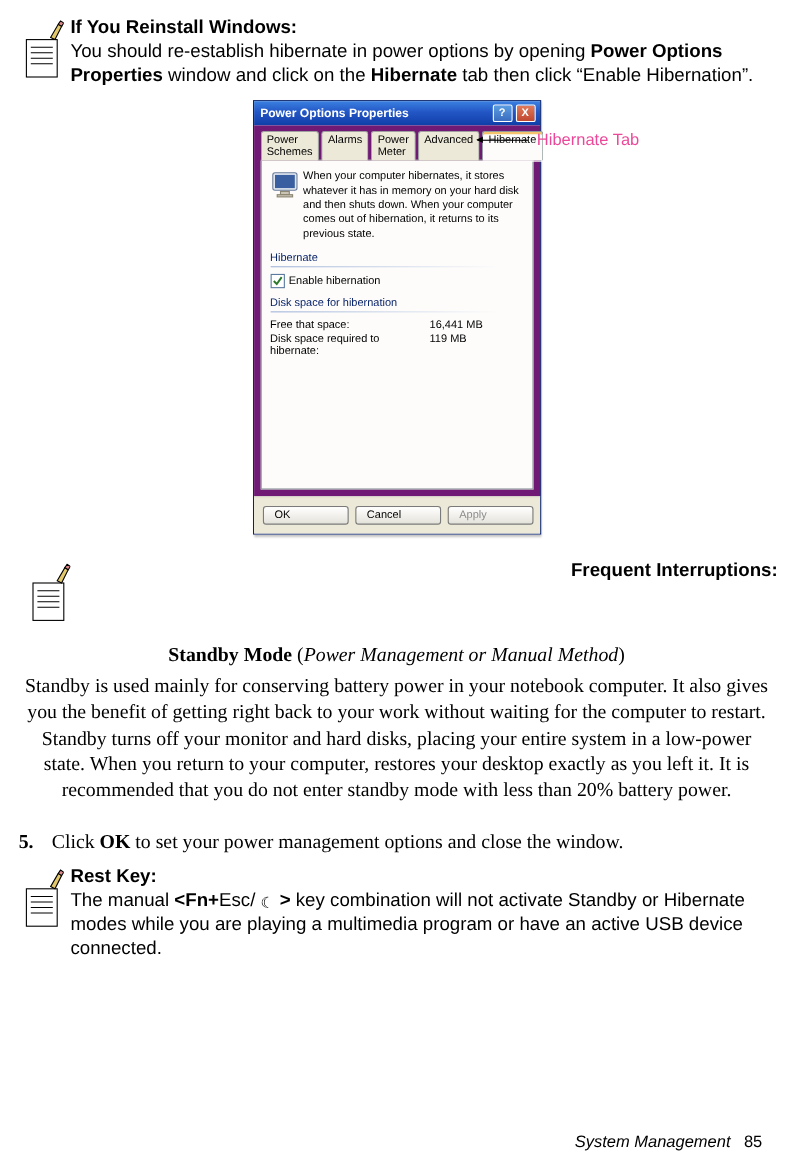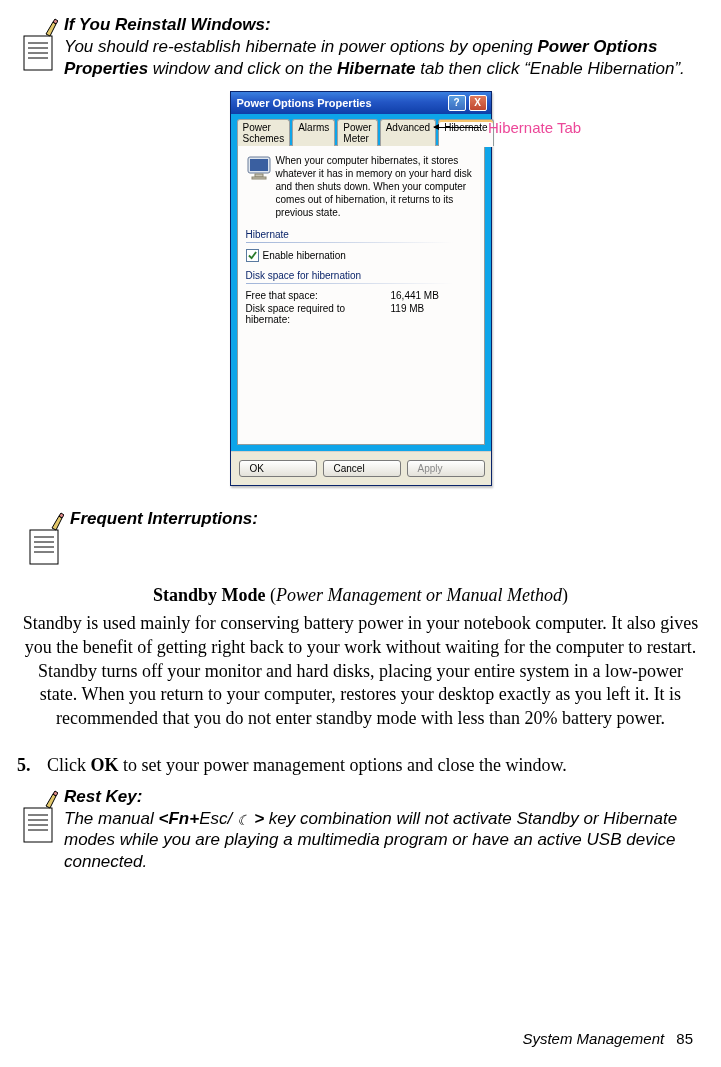--- a/index.html
+++ b/index.html
@@ -26,21 +26,20 @@
     flex: 0 0 auto;
     width: 50px;
     display: flex;
     justify-content: center;
     padding-top: 4px;
   }
   .note-text {
     flex: 1 1 auto;
     font-size: 17px;
     line-height: 1.28;
-    font-style: italic;
   }
   .note-title {
     font-weight: bold;
   }
   .strong { font-weight: bold; }
 
   .dialog-wrap {
     display: flex;
     justify-content: center;
     position: relative;
@@ -96,21 +95,21 @@
     justify-content: center;
     font-size: 10px;
     line-height: 1;
     color: #fff;
     background: linear-gradient(#557ddc,#3053b0);
   }
   .xp-tbtn.help { background: linear-gradient(#5a9de0,#3a6dc0); }
   .xp-tbtn.close { background: linear-gradient(#e07a5a,#c04730); }
 
   .xp-body {
-    background: #0ea5e9;
+    background: #701a75;
     padding: 4px 6px 6px 6px;
   }
   .xp-tabs {
     display: flex;
     gap: 2px;
     font-size: 10px;
     color: #000;
     border-bottom: 1px solid #a0a0a0;
   }
   .xp-tab {
@@ -336,21 +335,21 @@
         <div class="xp-btn disabled"><span>Apply</span></div>
       </div>
     </div>
 
     <div class="callout" style="left: 420px; top: 28px;">
       <span class="line"></span>
       <span>Hibernate Tab</span>
     </div>
   </div>
 
-  <div class="note-block" style="margin-left:6px;">
+  <div class="note-block" style="margin-left:6px;text-align:right;">
     <div class="note-icon">
       <svg width="38" height="54" viewBox="0 0 38 54">
         <rect x="4" y="18" width="28" height="34" fill="#fff" stroke="#000" stroke-width="1"></rect>
         <line x1="8" y1="25" x2="28" y2="25" stroke="#000"></line>
         <line x1="8" y1="30" x2="28" y2="30" stroke="#000"></line>
         <line x1="8" y1="35" x2="28" y2="35" stroke="#000"></line>
         <line x1="8" y1="40" x2="28" y2="40" stroke="#000"></line>
         <path d="M30 18 L36 6 L33 4 L26 16 Z" fill="#e2c76b" stroke="#000"></path>
         <path d="M36 6 L33 4 L35 1 L38 3 Z" fill="#d88" stroke="#000"></path>
       </svg>

